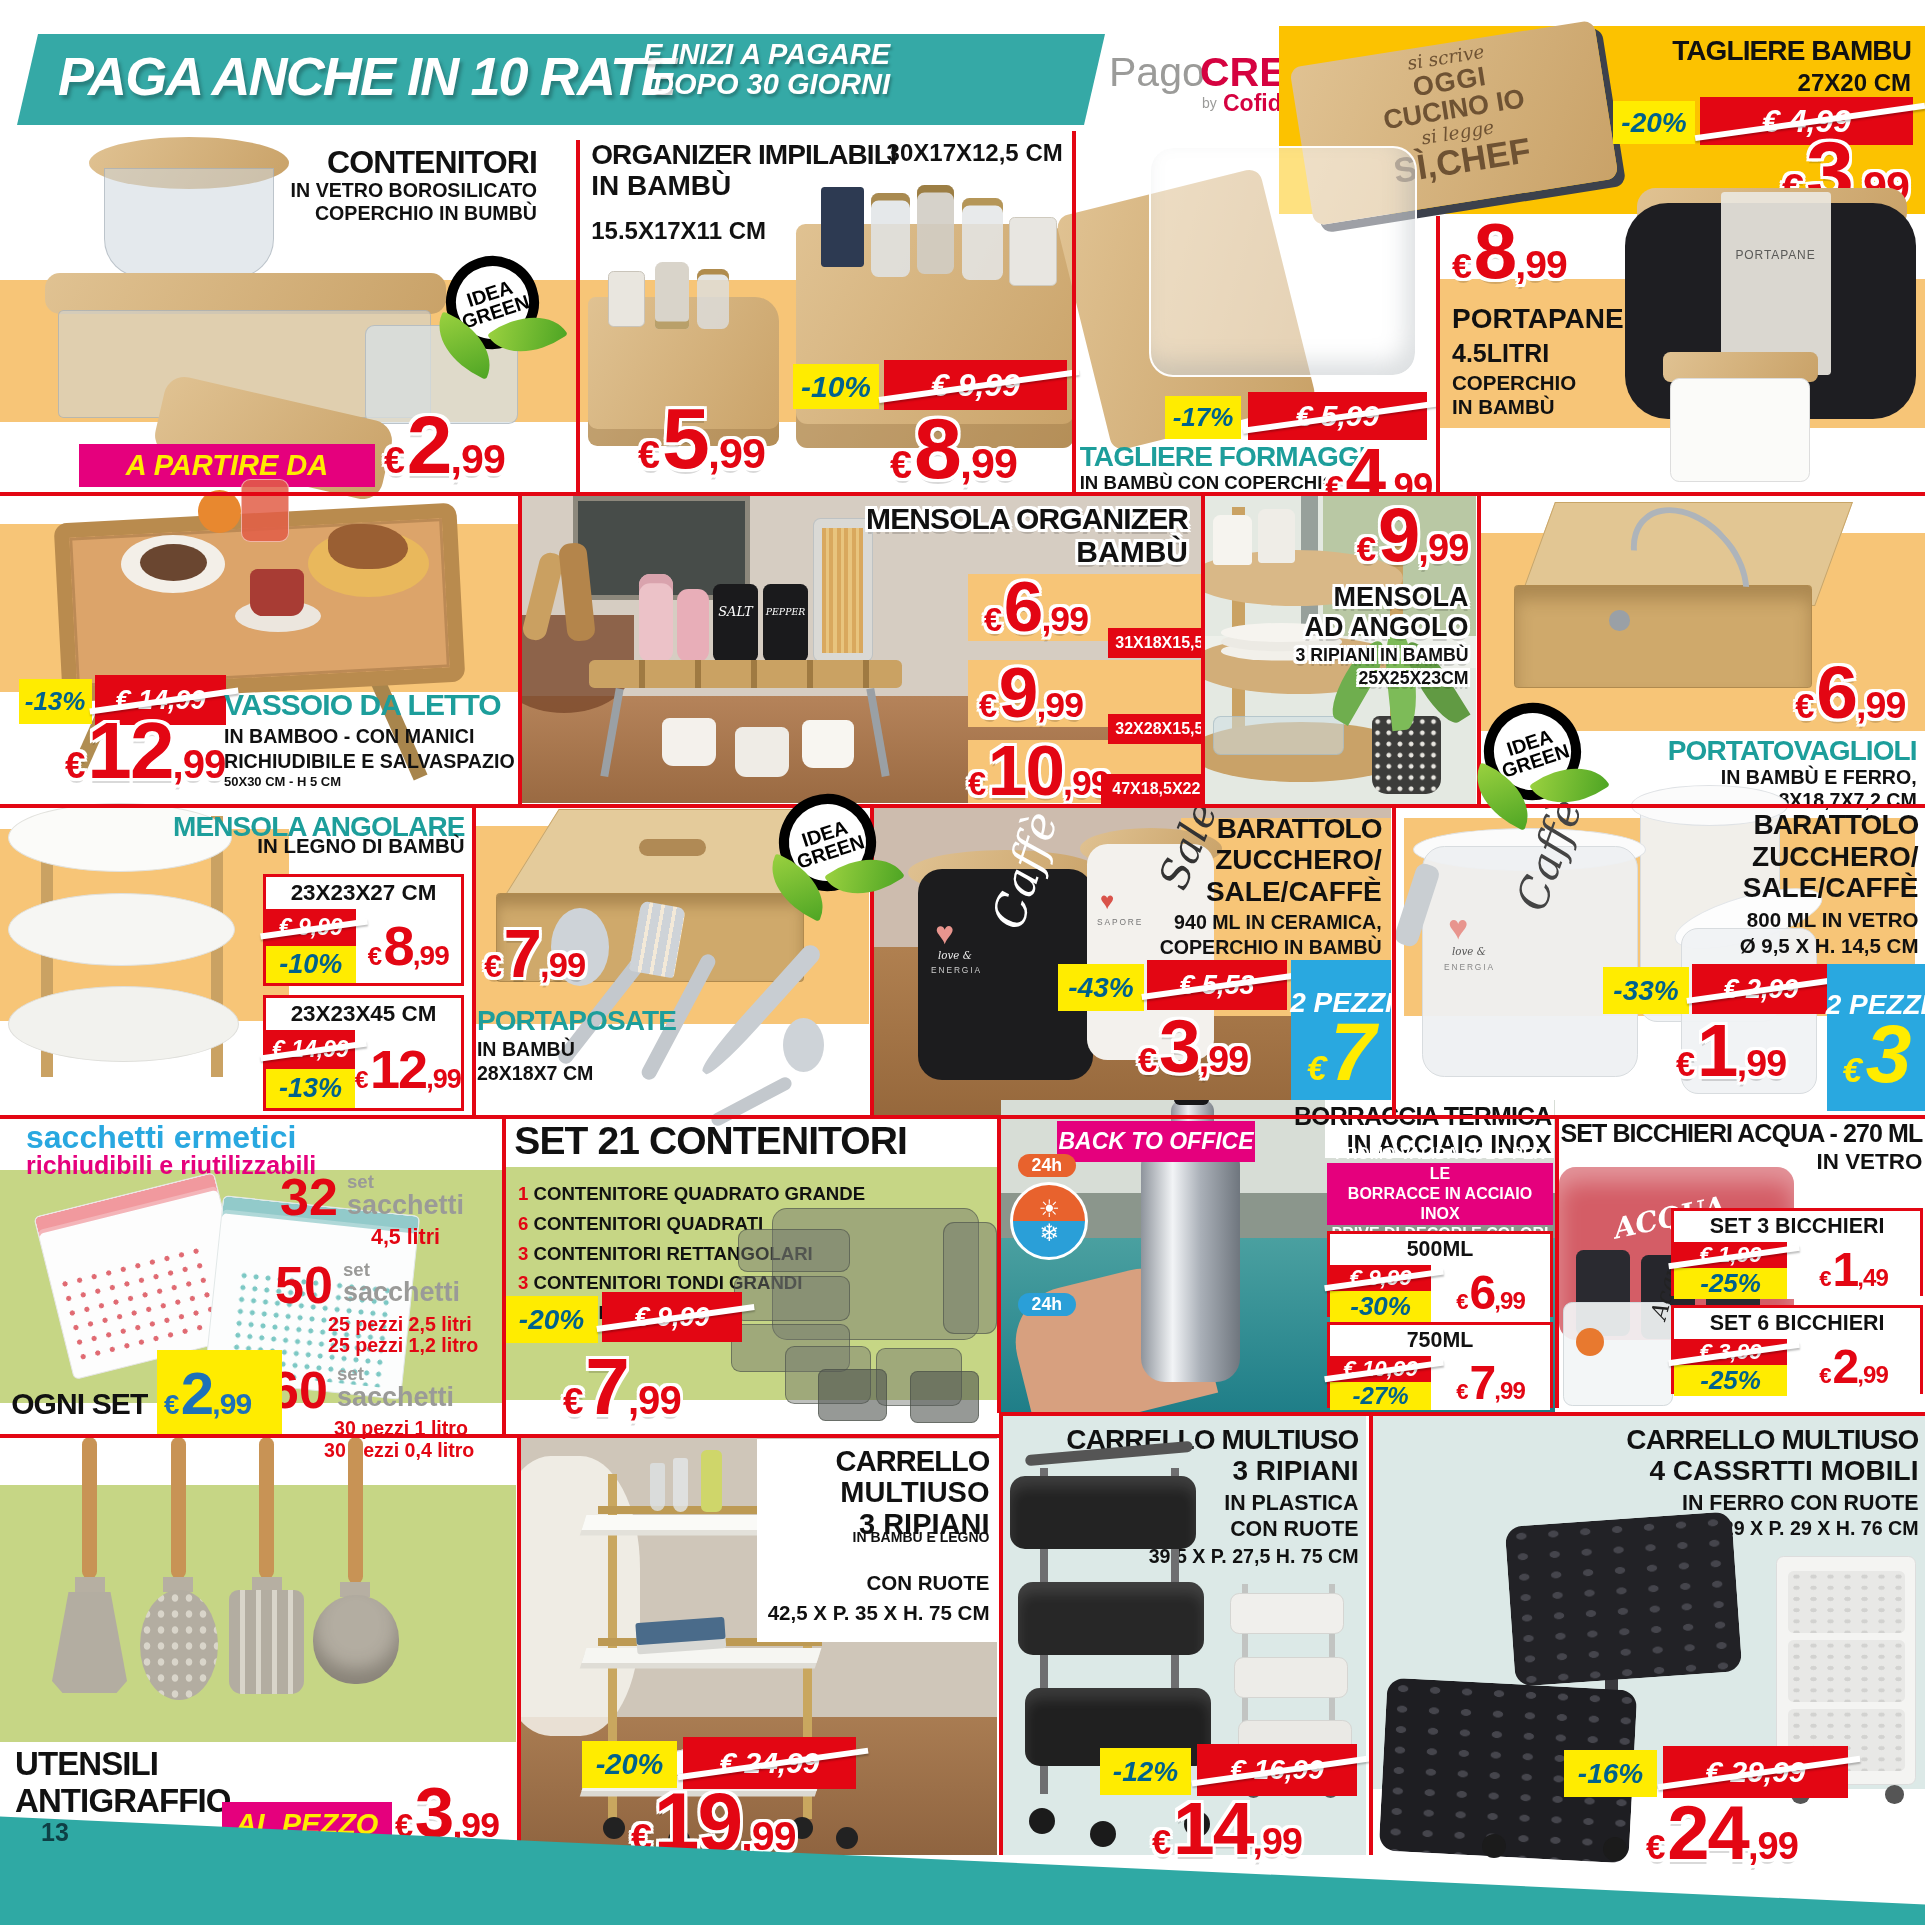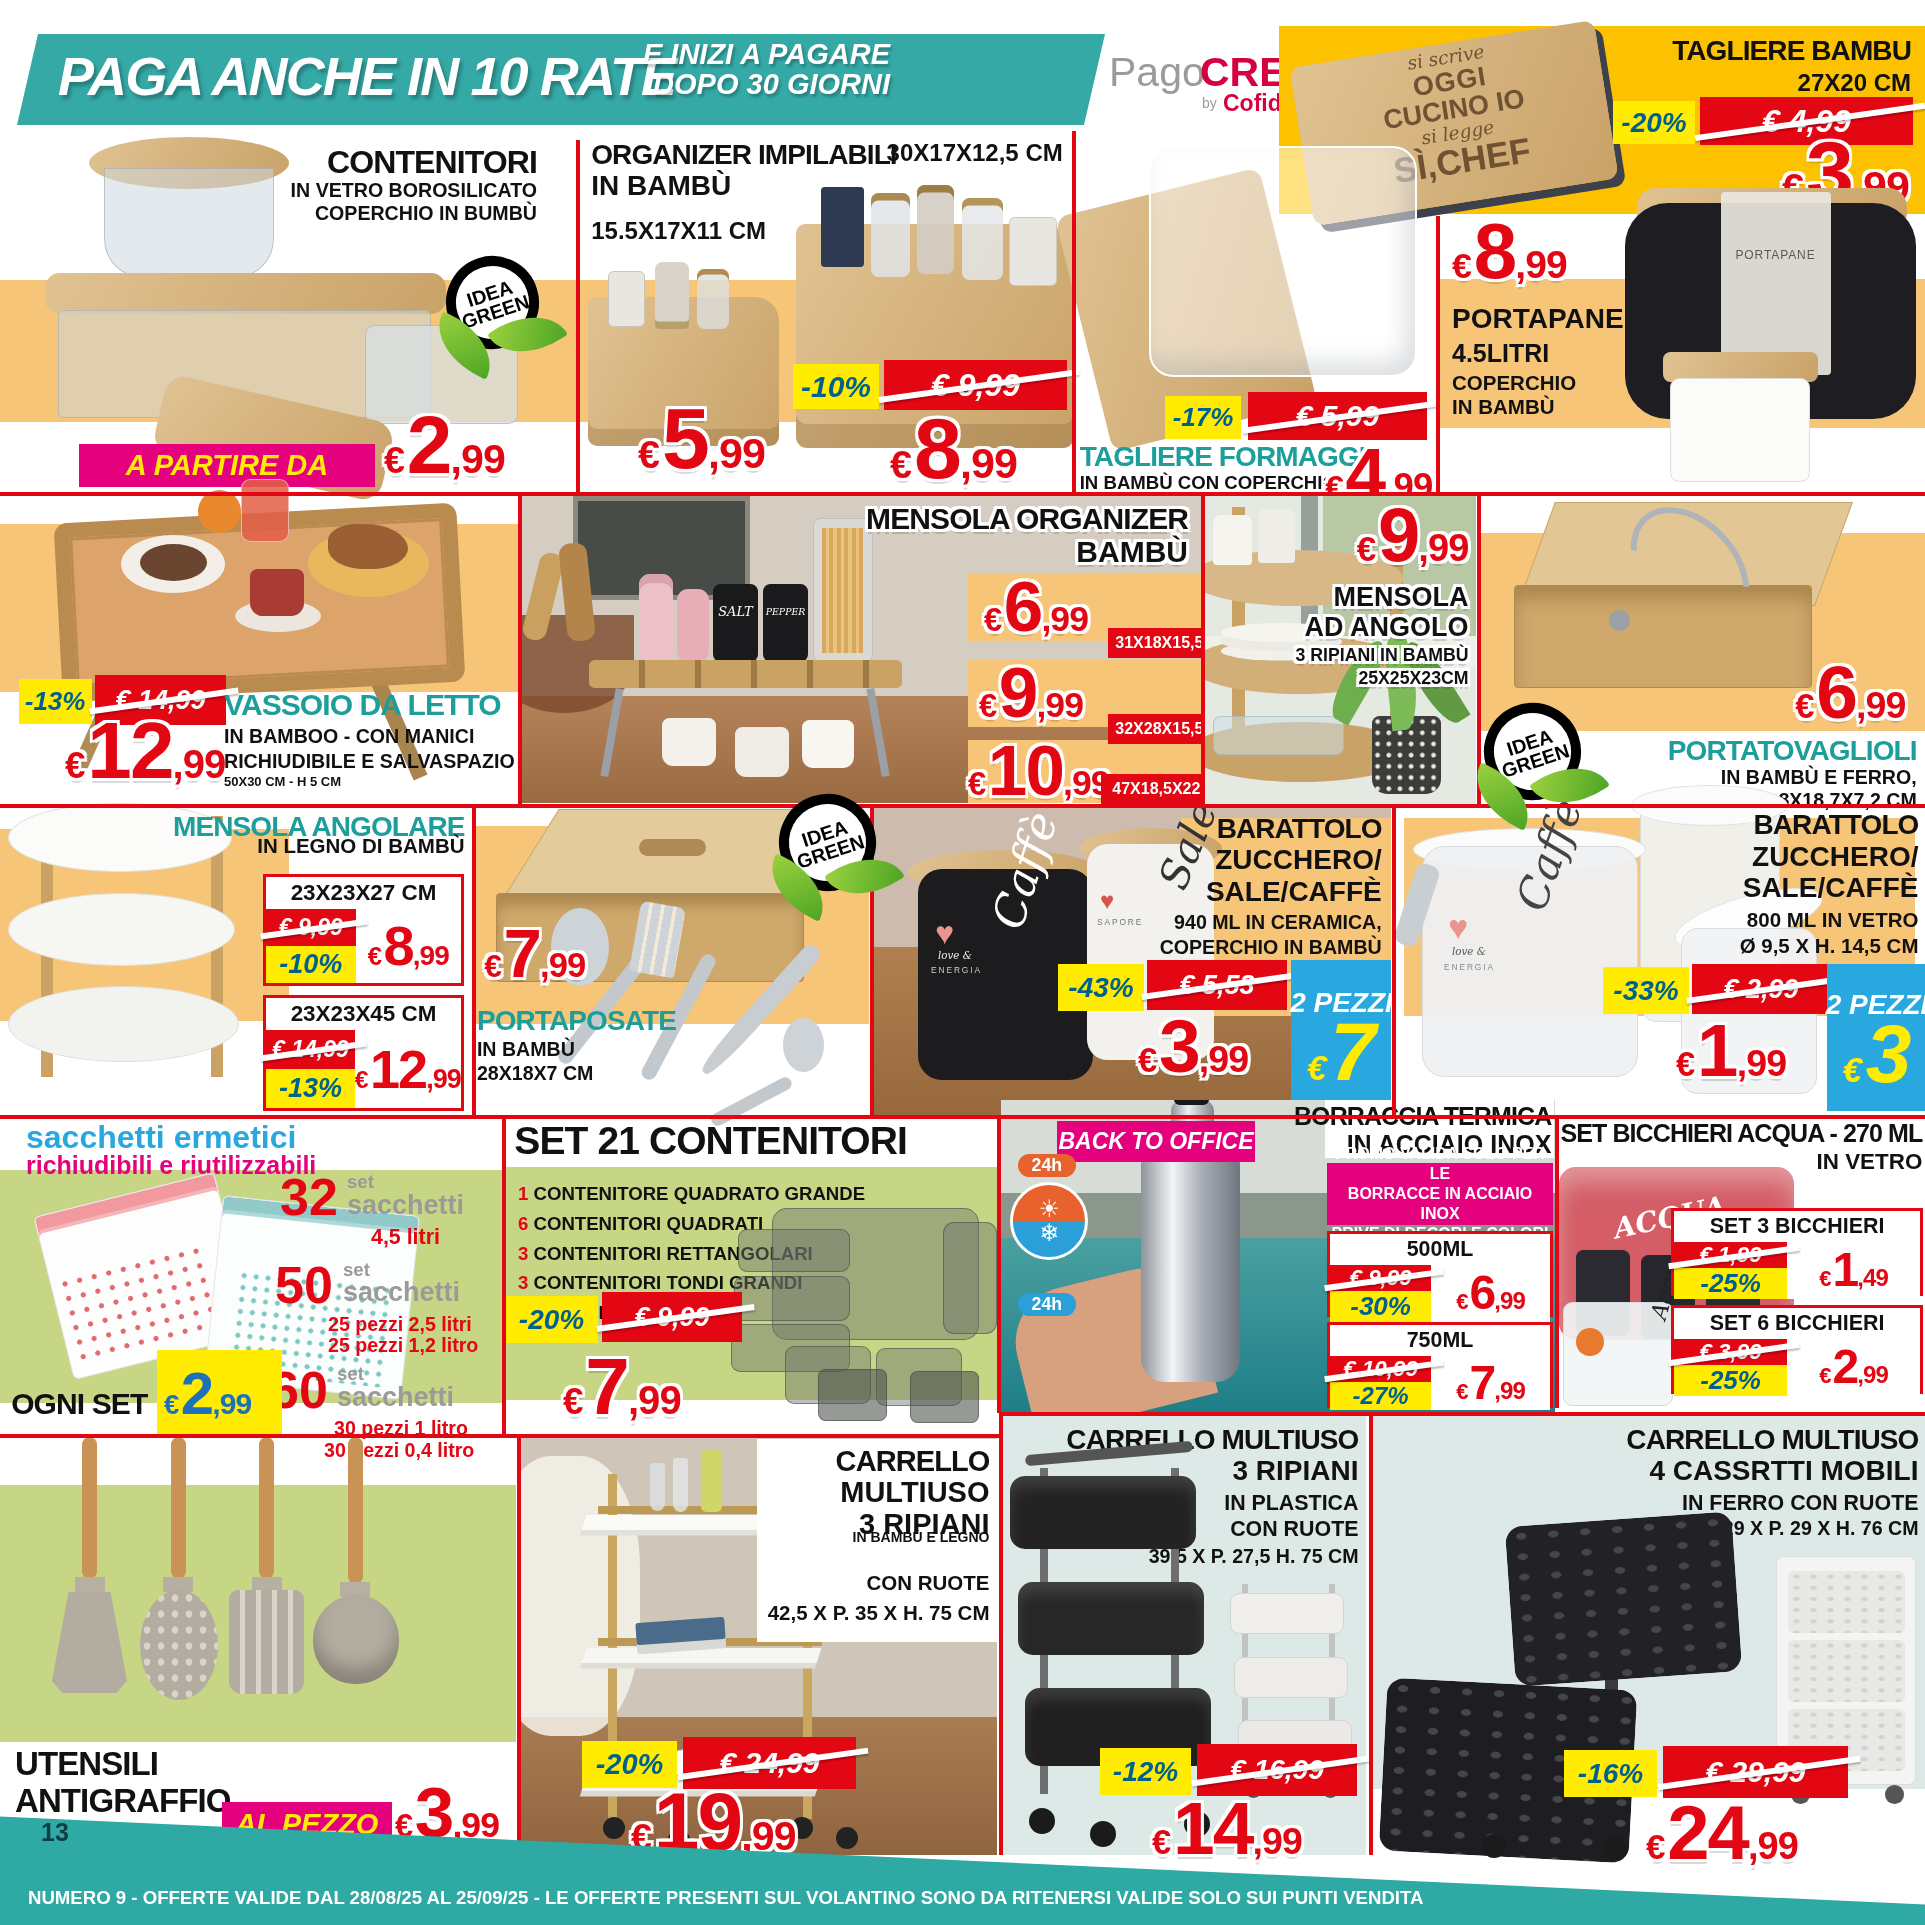--- a/index.html
+++ b/index.html
@@ -753,17 +753,16 @@
   <div class="vline" style="left:1392px;top:807px;height:308px;"></div>
   <div class="vline" style="left:502px;top:1119px;height:315px;"></div>
   <div class="vline" style="left:997px;top:1119px;height:294px;"></div>
   <div class="vline" style="left:1555px;top:1119px;height:289px;"></div>
   <div class="vline" style="left:517px;top:1437px;height:418px;"></div>
   <div class="vline" style="left:999px;top:1416px;height:439px;"></div>
   <div class="vline" style="left:1369px;top:1416px;height:439px;"></div>
 
   <div class="abs" style="left:0;top:1807px;width:1926px;height:119px;background:#2fa9a4;clip-path:polygon(0 8%,100% 82%,100% 100%,0 100%);">
     <div class="abs b" style="left:41px;top:11.2px;font-size:25px;color:#0e3f45;">13</div>
-    <div class="abs b" style="left:28px;top:80px;font-size:18.6px;color:#fff;">NUMERO 9 - OFFERTE VALIDE DAL 28/08/25 AL 25/09/25 - LE OFFERTE PRESENTI SUL VOLANTINO SONO DA RITENERSI VALIDE SOLO SUI PUNTI VENDITA</div>
   </div>
 
 </div>
 
 
 </body></html>

